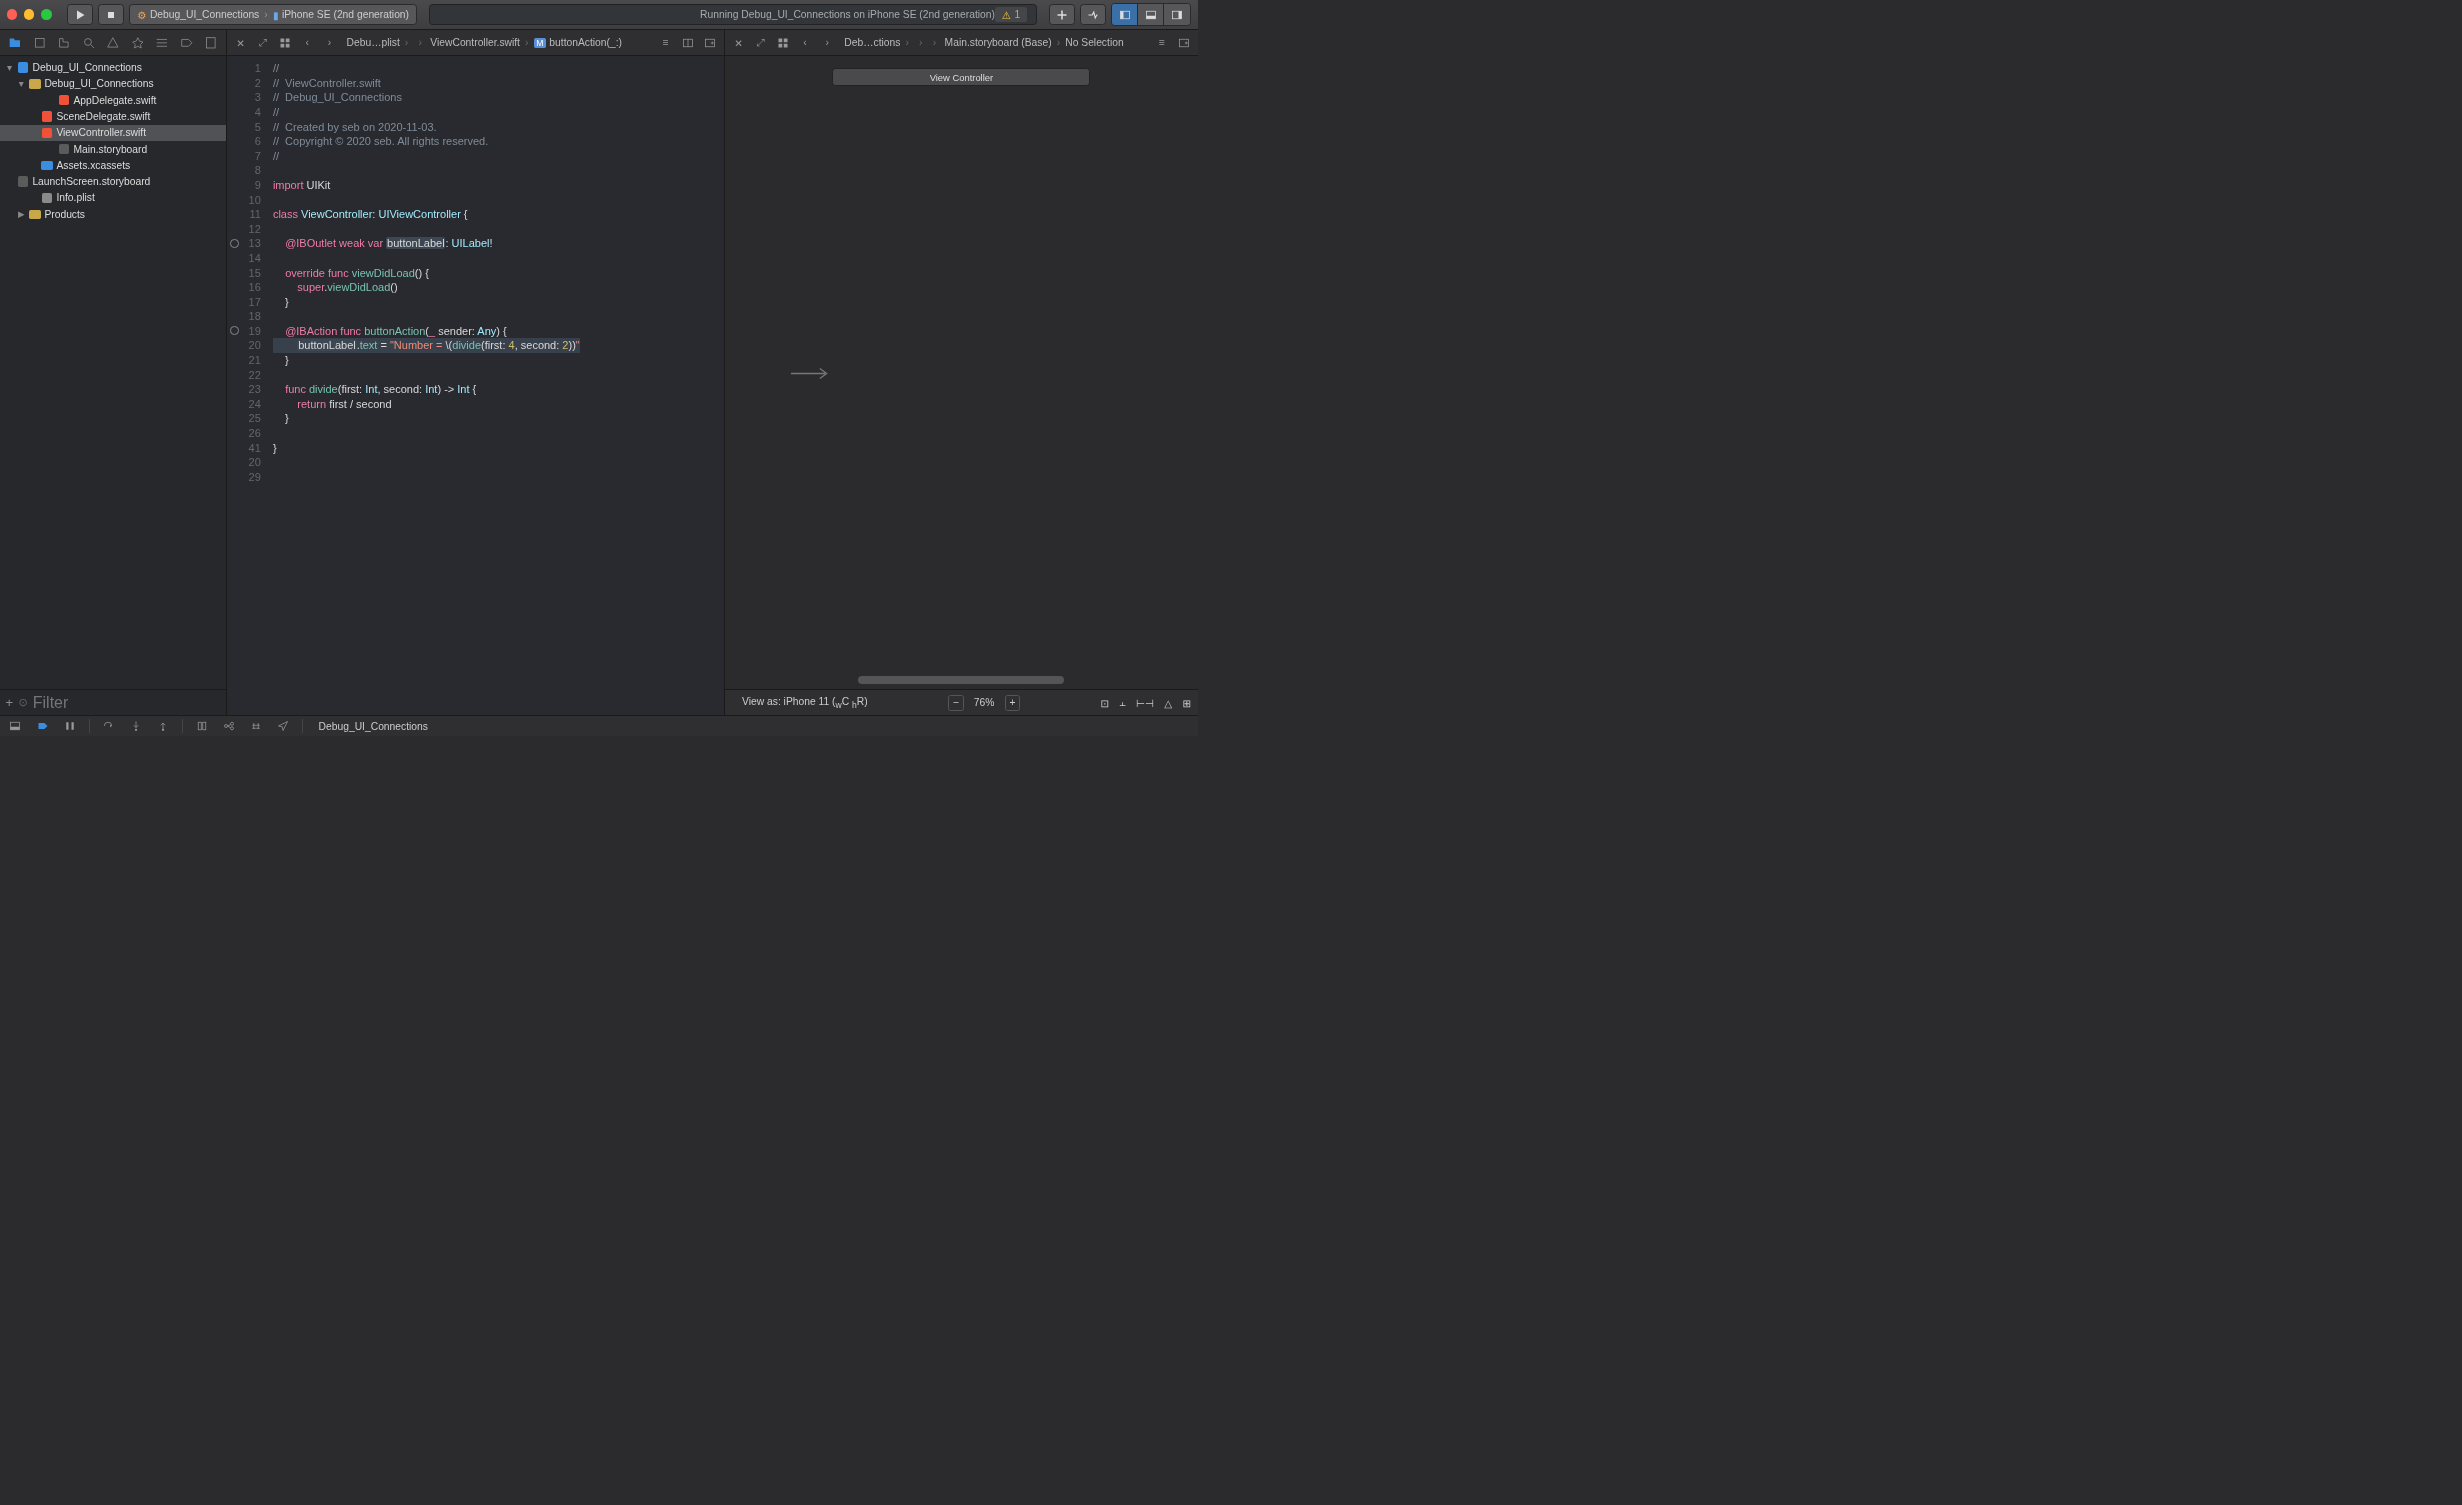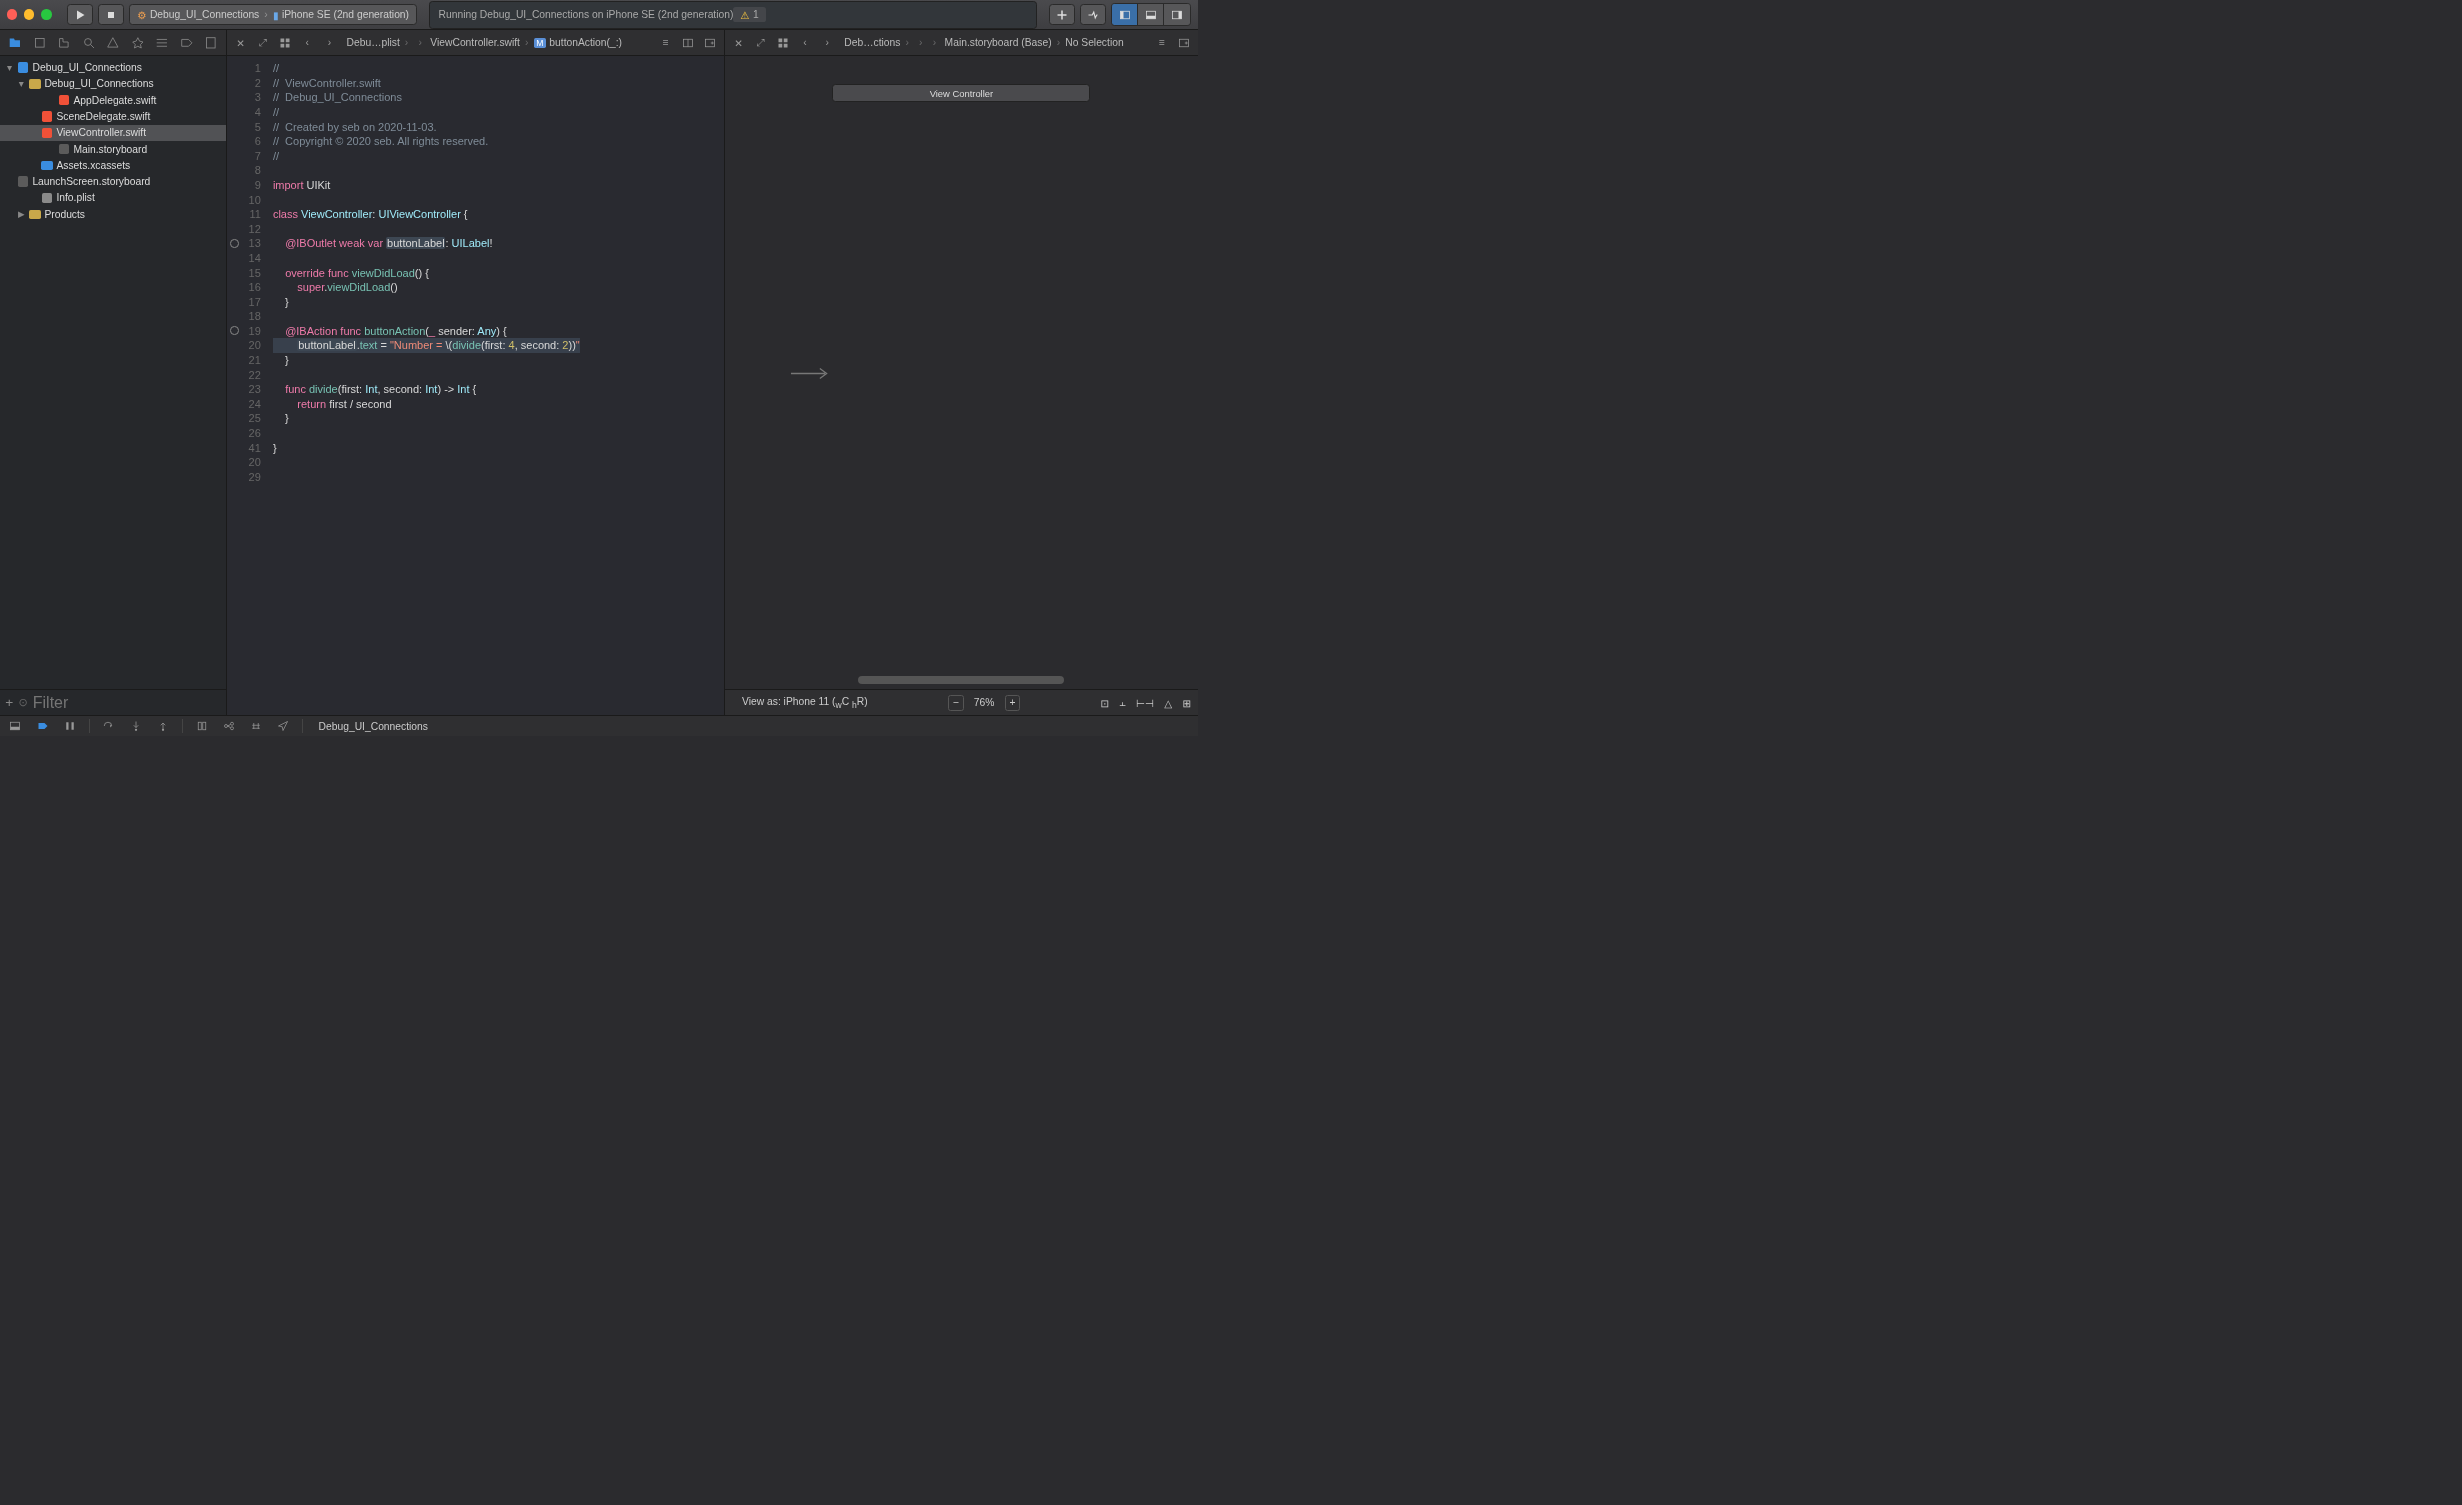--- a/index.html
+++ b/index.html
@@ -5,21 +5,21 @@
 * { margin:0; padding:0; box-sizing:border-box; font-family:-apple-system,BlinkMacSystemFont,"Helvetica Neue",sans-serif; }
 body { background:#2b2b2e; color:#ccc; font-size:11px; overflow:hidden; width:1198px; height:736px; }
 .toolbar { height:30px; background:linear-gradient(#4a4a4d,#3e3e41); display:flex; align-items:center; padding:0 6.9px; gap:5.2px; border-bottom:0.9px solid #1a1a1a; }
 .traffic { display:flex; gap:6.9px; margin-right:10.3px; }
 .dot { width:10.3px; height:10.3px; border-radius:50%; }
 .red{background:#ff5f57}.yellow{background:#febc2e}.green{background:#28c840}
 .tbtn { width:26px; height:20.6px; background:#575759; border:0.9px solid #2a2a2a; border-radius:3.4px; display:flex; align-items:center; justify-content:center; color:#ddd; cursor:pointer; }
 .tbtn svg{width:12px;height:12px;fill:#ddd}
 .scheme { display:flex; align-items:center; background:#575759; border:0.9px solid #2a2a2a; border-radius:3.4px; height:20.6px; padding:0 6.9px; font-size:10.3px; gap:3.4px; }
 .scheme .sep{opacity:.5;margin:0 1.7px}
-.status { flex:1; background:#32363a; border:0.9px solid #222; border-radius:3.4px; height:28px; display:flex; align-items:center; padding:0 8.6px; font-size:10.3px; color:#aaa; justify-content:flex-start; margin:0 6.9px; }
+.status { flex:1; background:#32363a; border:0.9px solid #222; border-radius:3.4px; height:21px; display:flex; align-items:center; padding:0 8.6px; font-size:10.3px; color:#aaa; justify-content:flex-end; margin:0 6.9px; }
 .warn { display:flex; align-items:center; gap:3.4px; background:#44464a; padding:1.7px 6.9px; border-radius:2.6px; }
 .tgrp{display:flex;gap:0;border:0.9px solid #2a2a2a;border-radius:3.4px;overflow:hidden}
 .tgrp .tbtn{border:none;border-radius:0;border-right:0.9px solid #2a2a2a}
 .tgrp .tbtn:last-child{border-right:none}
 .tbtn.active{background:#3a6fa8}
 
 .tabbar { height:26px; background:#2f2f31; border-bottom:0.9px solid #1a1a1a; display:flex; align-items:center; padding:0 5.2px; gap:0.9px; }
 .tabbar .ti { width:24px; height:19px; display:flex; align-items:center; justify-content:center; color:#888; cursor:pointer; }
 .tabbar .ti.active{color:#3a8de0}
 .tabbar .ti svg{width:13.7px;height:13.7px;fill:currentColor}
@@ -55,21 +55,21 @@
 .gutter{width:39px;text-align:right;padding:5.2px 5.2px 5.2px 0;color:#666;background:#292a30;user-select:none;position:relative}
 .gutter .ln{height:14.6px}
 .gutter .bp{position:absolute;left:3.4px;width:8.6px;height:8.6px;border:1.3px solid #888;border-radius:50%}
 .src{padding:5.2px 0 5.2px 6.9px;white-space:pre;color:#d8d8d8}
 .kw{color:#ef7baa}.typ{color:#9feaf9}.str{color:#ef8b78}.num{color:#d0bf69}.cmt{color:#7f8c98}.attr{color:#ef7baa}.id{color:#78c2b3}.fn{color:#78c2b3}
 .hl{background:#3d4753;border-radius:1.7px;padding:0 0.9px}
 .curl{background:#38404c;display:inline-block;width:100%}
 
 .ib{flex:1;background:#2b2b2e;display:flex;flex-direction:column;position:relative}
 .ibcanvas{flex:1;position:relative;overflow:hidden}
-.vchdr{position:absolute;top:28px;left:50%;transform:translateX(-50%);width:258px;background:#4a4a4d;border:0.9px solid #222;border-radius:3.4px;text-align:center;font-size:9.4px;padding:2.6px 0;color:#ddd}
+.vchdr{position:absolute;top:12px;left:50%;transform:translateX(-50%);width:258px;background:#4a4a4d;border:0.9px solid #222;border-radius:3.4px;text-align:center;font-size:9.4px;padding:2.6px 0;color:#ddd}
 .phone{position:absolute;top:34px;left:50%;transform:translateX(-50%);width:262px;height:567px;background:#fff;border-radius:33px;border:0.9px solid #555;overflow:hidden}
 .notch{position:absolute;top:0;left:50%;transform:translateX(-50%);width:120px;height:20.6px;background:#000;border-radius:0 0 13.7px 13.7px}
 .phstatus{position:absolute;top:6.9px;left:0;right:0;display:flex;justify-content:space-between;padding:0 19px;font-size:10.3px;font-weight:600;color:#000}
 .phcontent{position:absolute;inset:0;display:flex;flex-direction:column;align-items:center;padding-top:129px;gap:69px}
 .phlabel{font-size:22px;color:#000}
 .phbutton{font-size:19px;color:#007aff}
 .homebar{position:absolute;bottom:5.2px;left:50%;transform:translateX(-50%);width:103px;height:3.4px;background:#000;border-radius:2.6px}
 .entry{position:absolute;top:309px;left:calc(50% - 172px);color:#777}
 .entry svg{width:43px;height:17px;stroke:#777;fill:none;stroke-width:1.5}
 .minimap{position:absolute;bottom:5.2px;left:50%;transform:translateX(-50%);width:206px;height:8.6px;background:#555;border-radius:4.3px}

